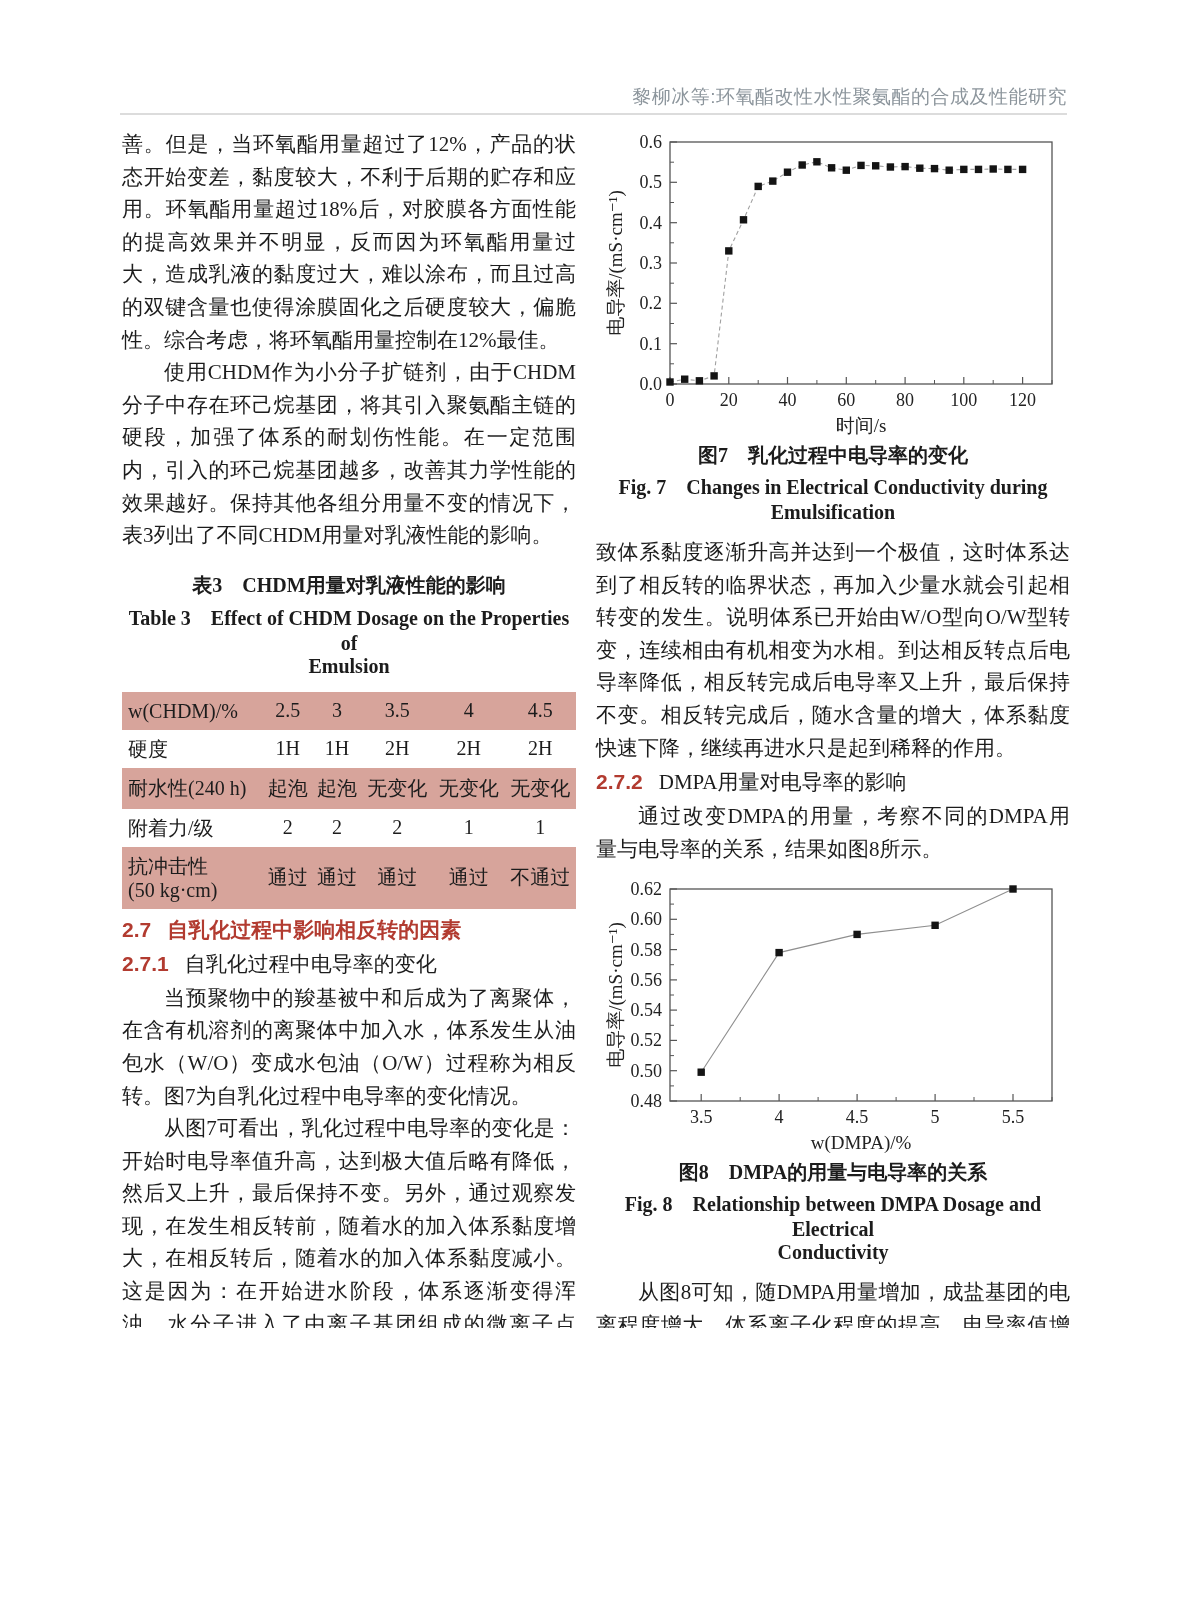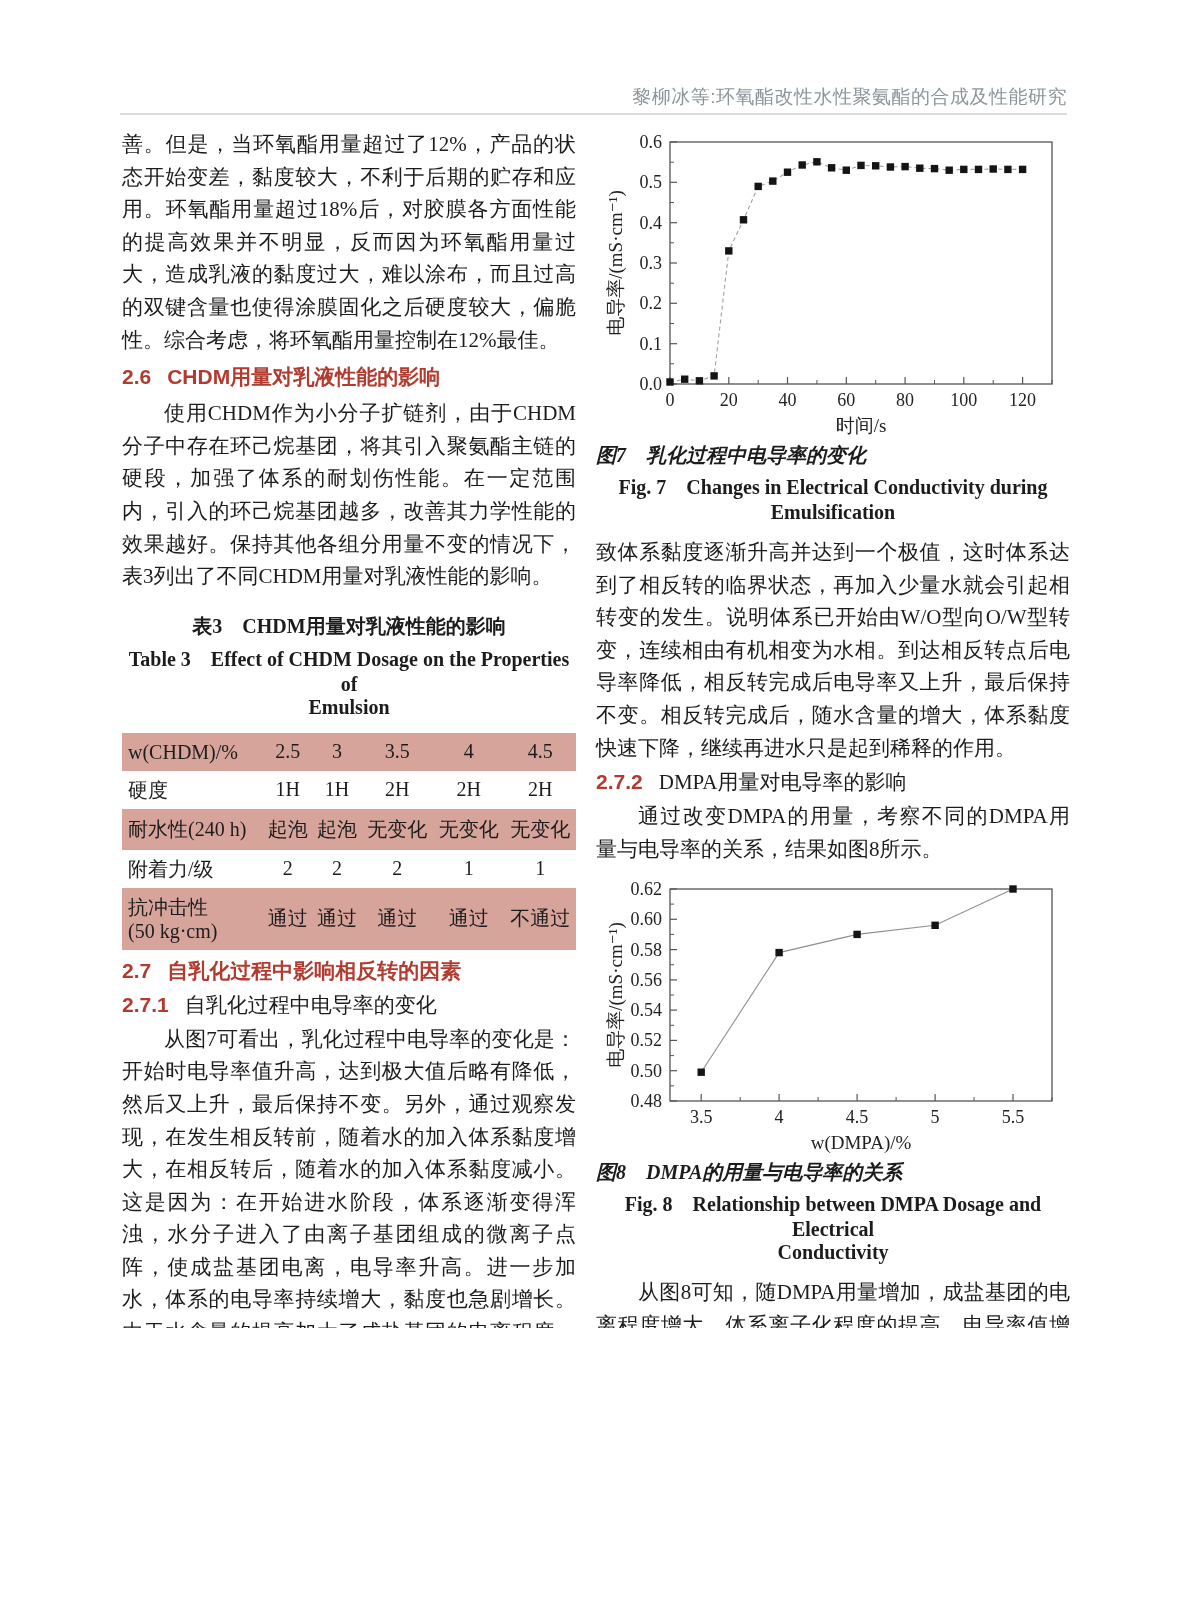--- a/index.html
+++ b/index.html
@@ -19,21 +19,21 @@
   .sec-h3{margin:4px 0 4px 0;font-size:21px;}
   .sec-h3 .sec-num{color:#b23b30;font-family:"Liberation Sans","DejaVu Sans",sans-serif;
         font-weight:bold;margin-right:16px;}
   .tbl-title-zh{margin-top:20px;text-align:center;font-weight:bold;font-size:20px;}
   .tbl-title-en{margin-top:6px;text-align:center;font-weight:bold;font-size:20px;white-space:pre-line;}
   table.tbl{width:100%;border-collapse:collapse;font-size:20px;margin-top:14px;}
   table.tbl td{padding:7px 2px;text-align:center;vertical-align:middle;}
   table.tbl td.lab{text-align:left;padding-left:6px;white-space:pre-line;line-height:24px;}
   tr.shaded{background:#d7a49b;}
   .after-table{margin-top:30px;}
-  .fig-cap-zh{font-weight:bold;font-size:20px;margin-top:2px;font-style:italic;}
+  .fig-cap-zh{text-align:center;font-weight:bold;font-size:20px;margin-top:2px;}
   .fig-cap-en{text-align:center;font-weight:bold;font-size:20px;white-space:pre-line;
         margin-top:5px;margin-bottom:12px;}
   svg.chart{display:block;}
   svg.chart text{font-family:"Liberation Serif","DejaVu Serif",serif;}
   .footer{position:absolute;top:1500px;right:118px;display:flex;align-items:center;}
   .footer-text{text-align:right;color:#4a6582;}
   .footer-zh{font-family:"Liberation Sans","DejaVu Sans",sans-serif;font-weight:bold;font-size:24px;padding-left:15px;}
   .footer-en{font-family:"Liberation Serif",serif;font-weight:bold;font-size:12.5px;margin-top:2px;}
   .footer-bar{width:3px;height:48px;background:#4a6582;margin:0 10px 0 12px;}
   .footer-page{font-size:28px;color:#701a75;text-decoration:underline;}
@@ -42,23 +42,20 @@
 <body>
 
 <div class="page">
 
   <div class="running-title">黎柳冰等:环氧酯改性水性聚氨酯的合成及性能研究</div>
   <div class="header-rule"></div>
 
   <div class="col col-left">
     <p class="body">善。但是，当环氧酯用量超过了12%，产品的状态开始变差，黏度较大，不利于后期的贮存和应用。环氧酯用量超过18%后，对胶膜各方面性能的提高效果并不明显，反而因为环氧酯用量过大，造成乳液的黏度过大，难以涂布，而且过高的双键含量也使得涂膜固化之后硬度较大，偏脆性。综合考虑，将环氧酯用量控制在12%最佳。</p>
 
-    <div class="sec-h2">
-      <span class="sec-num">2.6</span><span>CHDM用量对乳液性能的影响</span>
-    </div>
 
     <p class="body indent">使用CHDM作为小分子扩链剂，由于CHDM分子中存在环己烷基团，将其引入聚氨酯主链的硬段，加强了体系的耐划伤性能。在一定范围内，引入的环己烷基团越多，改善其力学性能的效果越好。保持其他各组分用量不变的情况下，表3列出了不同CHDM用量对乳液性能的影响。</p>
 
     <div class="tbl-title-zh">表3　CHDM用量对乳液性能的影响</div>
     <div class="tbl-title-en">Table 3　Effect of CHDM Dosage on the Properties of
 Emulsion</div>
 
     <table class="tbl">
       <tbody>
         <tr class="shaded">
@@ -106,20 +103,21 @@
     </table>
 
 
     <div class="sec-h2">
       <span class="sec-num">2.7</span><span>自乳化过程中影响相反转的因素</span>
     </div>
     <div class="sec-h3">
       <span class="sec-num">2.7.1</span><span>自乳化过程中电导率的变化</span>
     </div>
 
+    <p class="body indent">当预聚物中的羧基被中和后成为了离聚体，在含有机溶剂的离聚体中加入水，体系发生从油包水（W/O）变成水包油（O/W）过程称为相反转。图7为自乳化过程中电导率的变化情况。</p>
     <p class="body indent">从图7可看出，乳化过程中电导率的变化是：开始时电导率值升高，达到极大值后略有降低，然后又上升，最后保持不变。另外，通过观察发现，在发生相反转前，随着水的加入体系黏度增大，在相反转后，随着水的加入体系黏度减小。这是因为：在开始进水阶段，体系逐渐变得浑浊，水分子进入了由离子基团组成的微离子点阵，使成盐基团电离，电导率升高。进一步加水，体系的电导率持续增大，黏度也急剧增长。由于水含量的提高加大了成盐基团的电离程度，同时体系中疏水链段发生蜷曲并相互靠近形成疏水性聚集体，导</p>
   </div>
 
   <div class="col col-right">
     <svg class="chart" width="474" height="312">
         <rect x="74" y="14" width="382" height="242" fill="none" stroke="#555" stroke-width="1.3"></rect>
         <line x1="74.0" y1="256" x2="74.0" y2="249" stroke="#555" stroke-width="1.2"></line>
         <text x="74.0" y="278" text-anchor="middle" font-size="18" fill="#222">0</text>
         <line x1="132.8" y1="256" x2="132.8" y2="249" stroke="#555" stroke-width="1.2"></line>
         <text x="132.8" y="278" text-anchor="middle" font-size="18" fill="#222">20</text>

